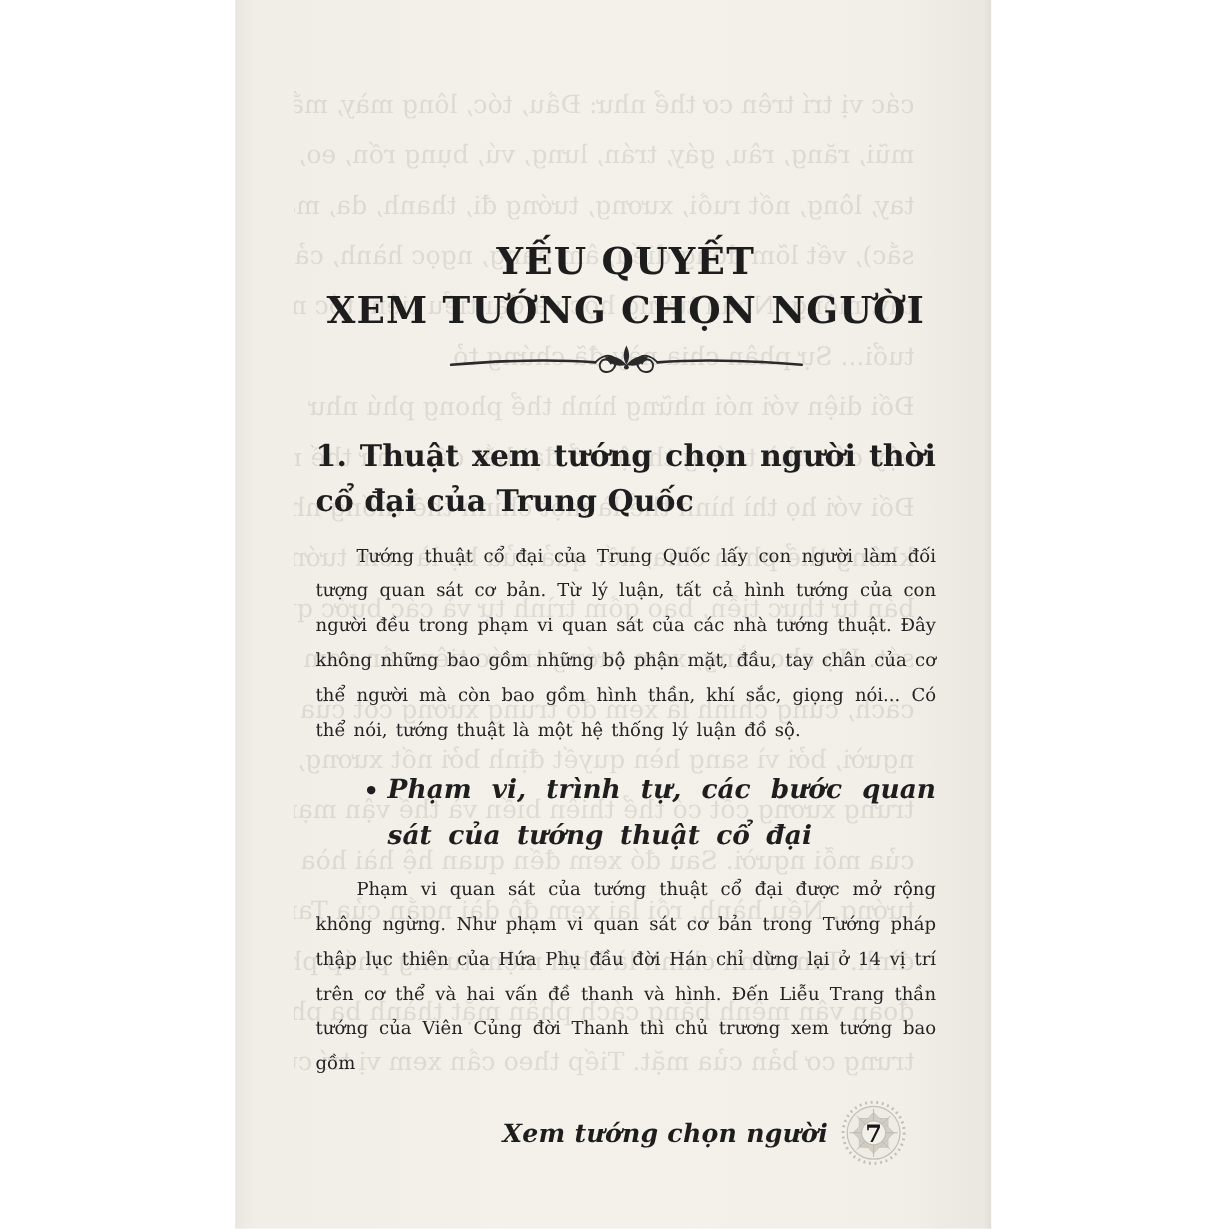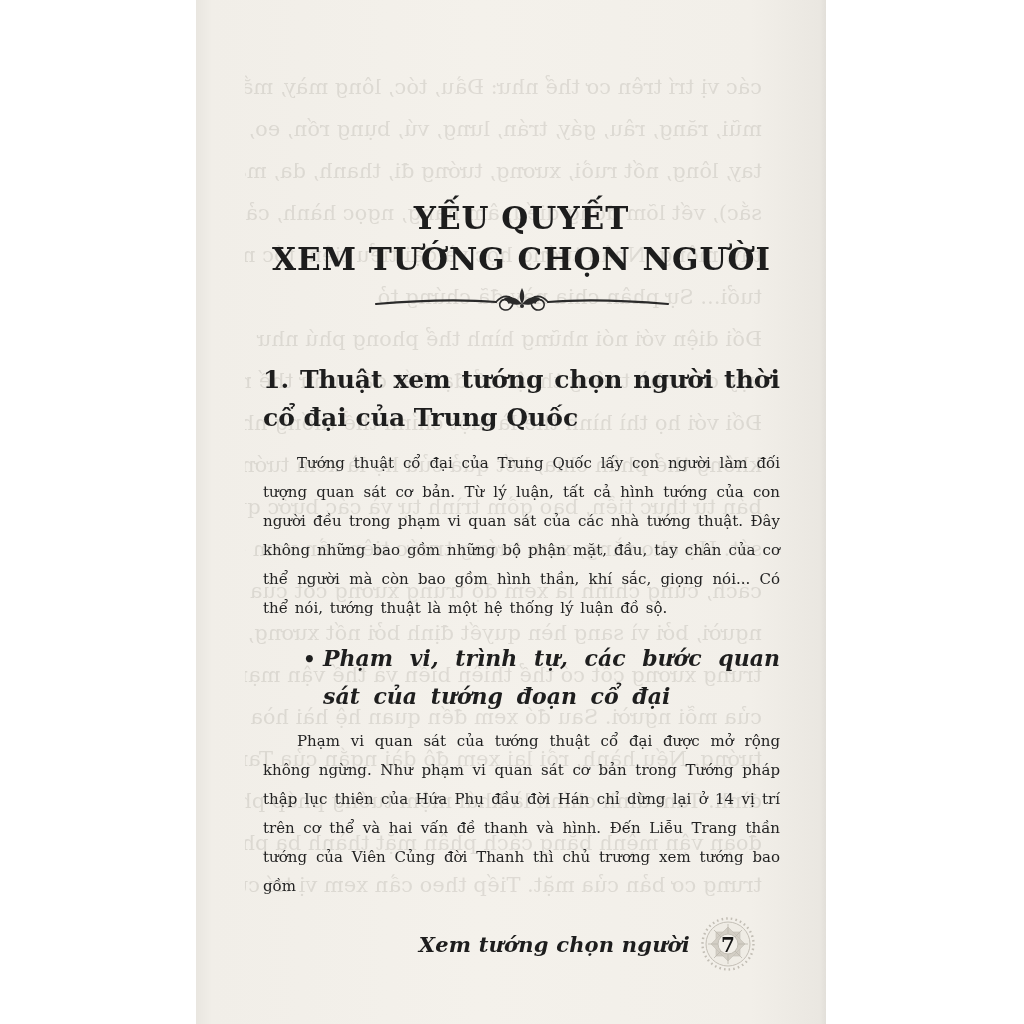--- a/index.html
+++ b/index.html
@@ -133,21 +133,21 @@
         </g>
       </svg>
     </div>
 
     <div class="section-heading">1. Thuật xem tướng chọn người thời cổ đại của Trung Quốc</div>
 
     <div class="para">Tướng thuật cổ đại của Trung Quốc lấy con người làm đối tượng quan sát cơ bản. Từ lý luận, tất cả hình tướng của con người đều trong phạm vi quan sát của các nhà tướng thuật. Đây không những bao gồm những bộ phận mặt, đầu, tay chân của cơ thể người mà còn bao gồm hình thần, khí sắc, giọng nói... Có thể nói, tướng thuật là một hệ thống lý luận đồ sộ.</div>
 
     <div class="subsection-heading">
       <span class="bullet-marker">•</span>
-      <span>Phạm vi, trình tự, các bước quan sát của tướng đoạn cổ đại</span>
+      <span>Phạm vi, trình tự, các bước quan sát của tướng thuật cổ đại</span>
     </div>
 
     <div class="para"><span>Phạm vi quan sát của tướng thuật cổ đại được mở rộng không ngừng. Như phạm vi quan sát cơ bản trong </span><span class="it">Tướng pháp thập lục thiên</span><span> của Hứa Phụ đầu đời Hán chỉ dừng lại ở 14 vị trí trên cơ thể và hai vấn đề thanh và hình. Đến </span><span class="it">Liễu Trang thần tướng</span><span> của Viên Củng đời Thanh thì chủ trương xem tướng bao gồm</span></div>
 
   </div>
 
   <div class="page-footer">
     <span class="running-title">Xem tướng chọn người</span>
     <svg class="medallion" viewBox="0 0 56 56">
       <g opacity="0.75">

